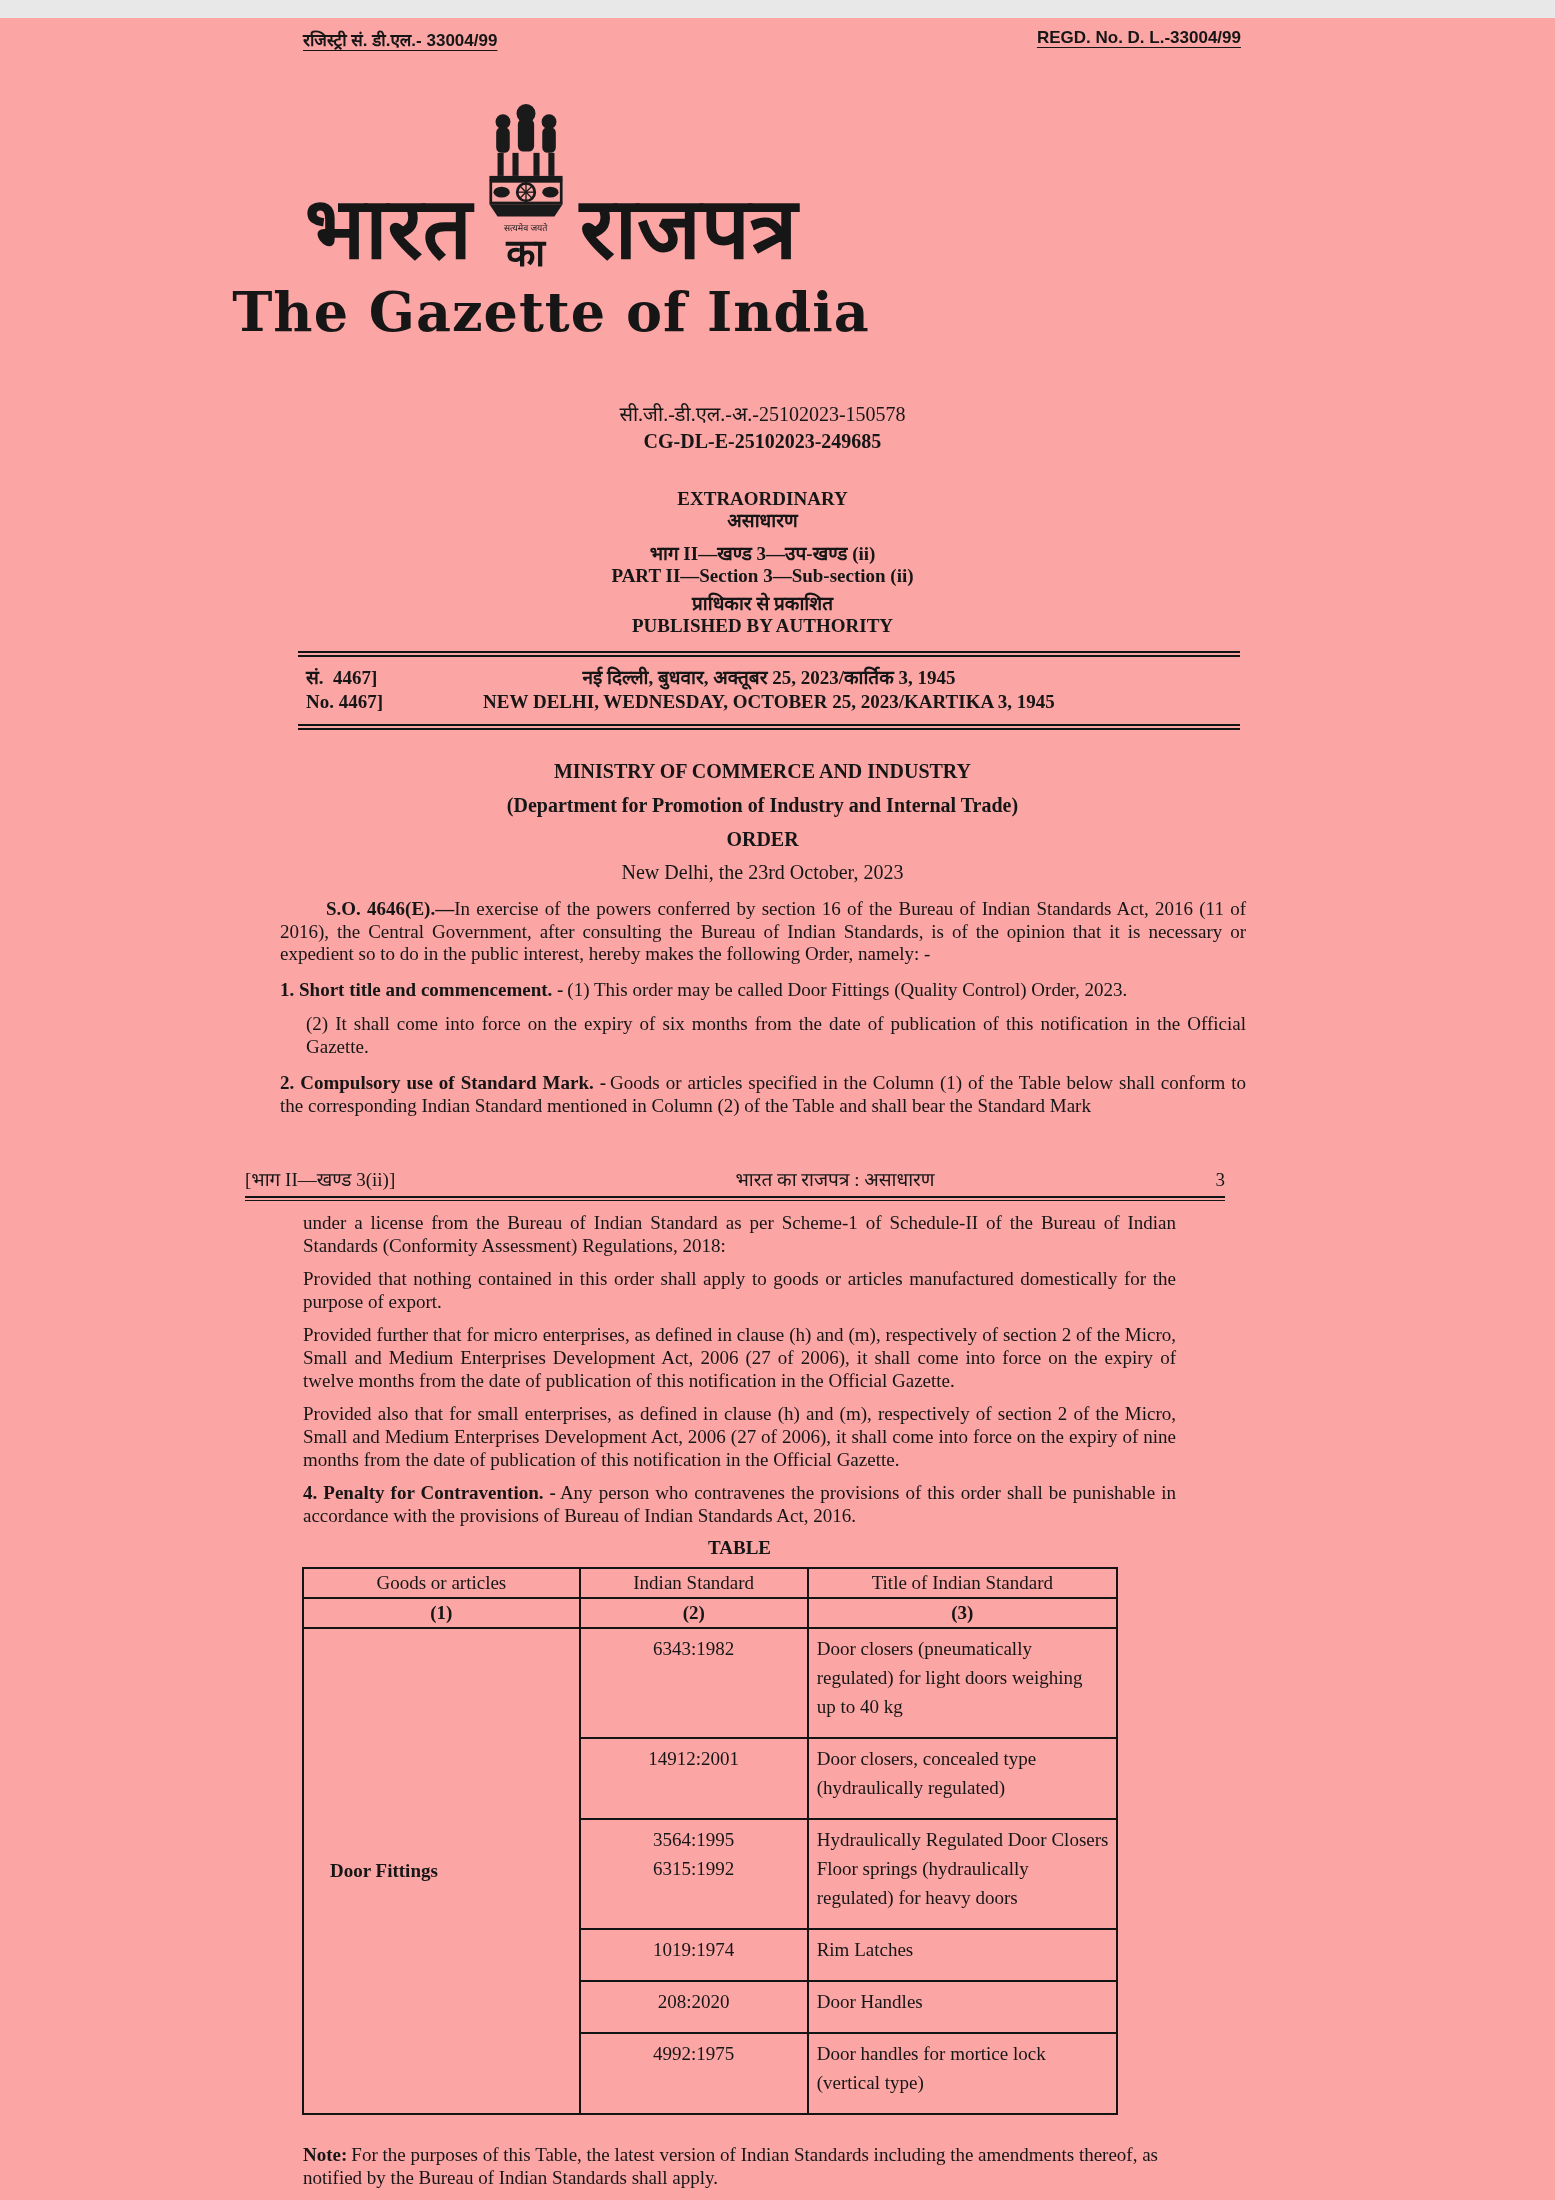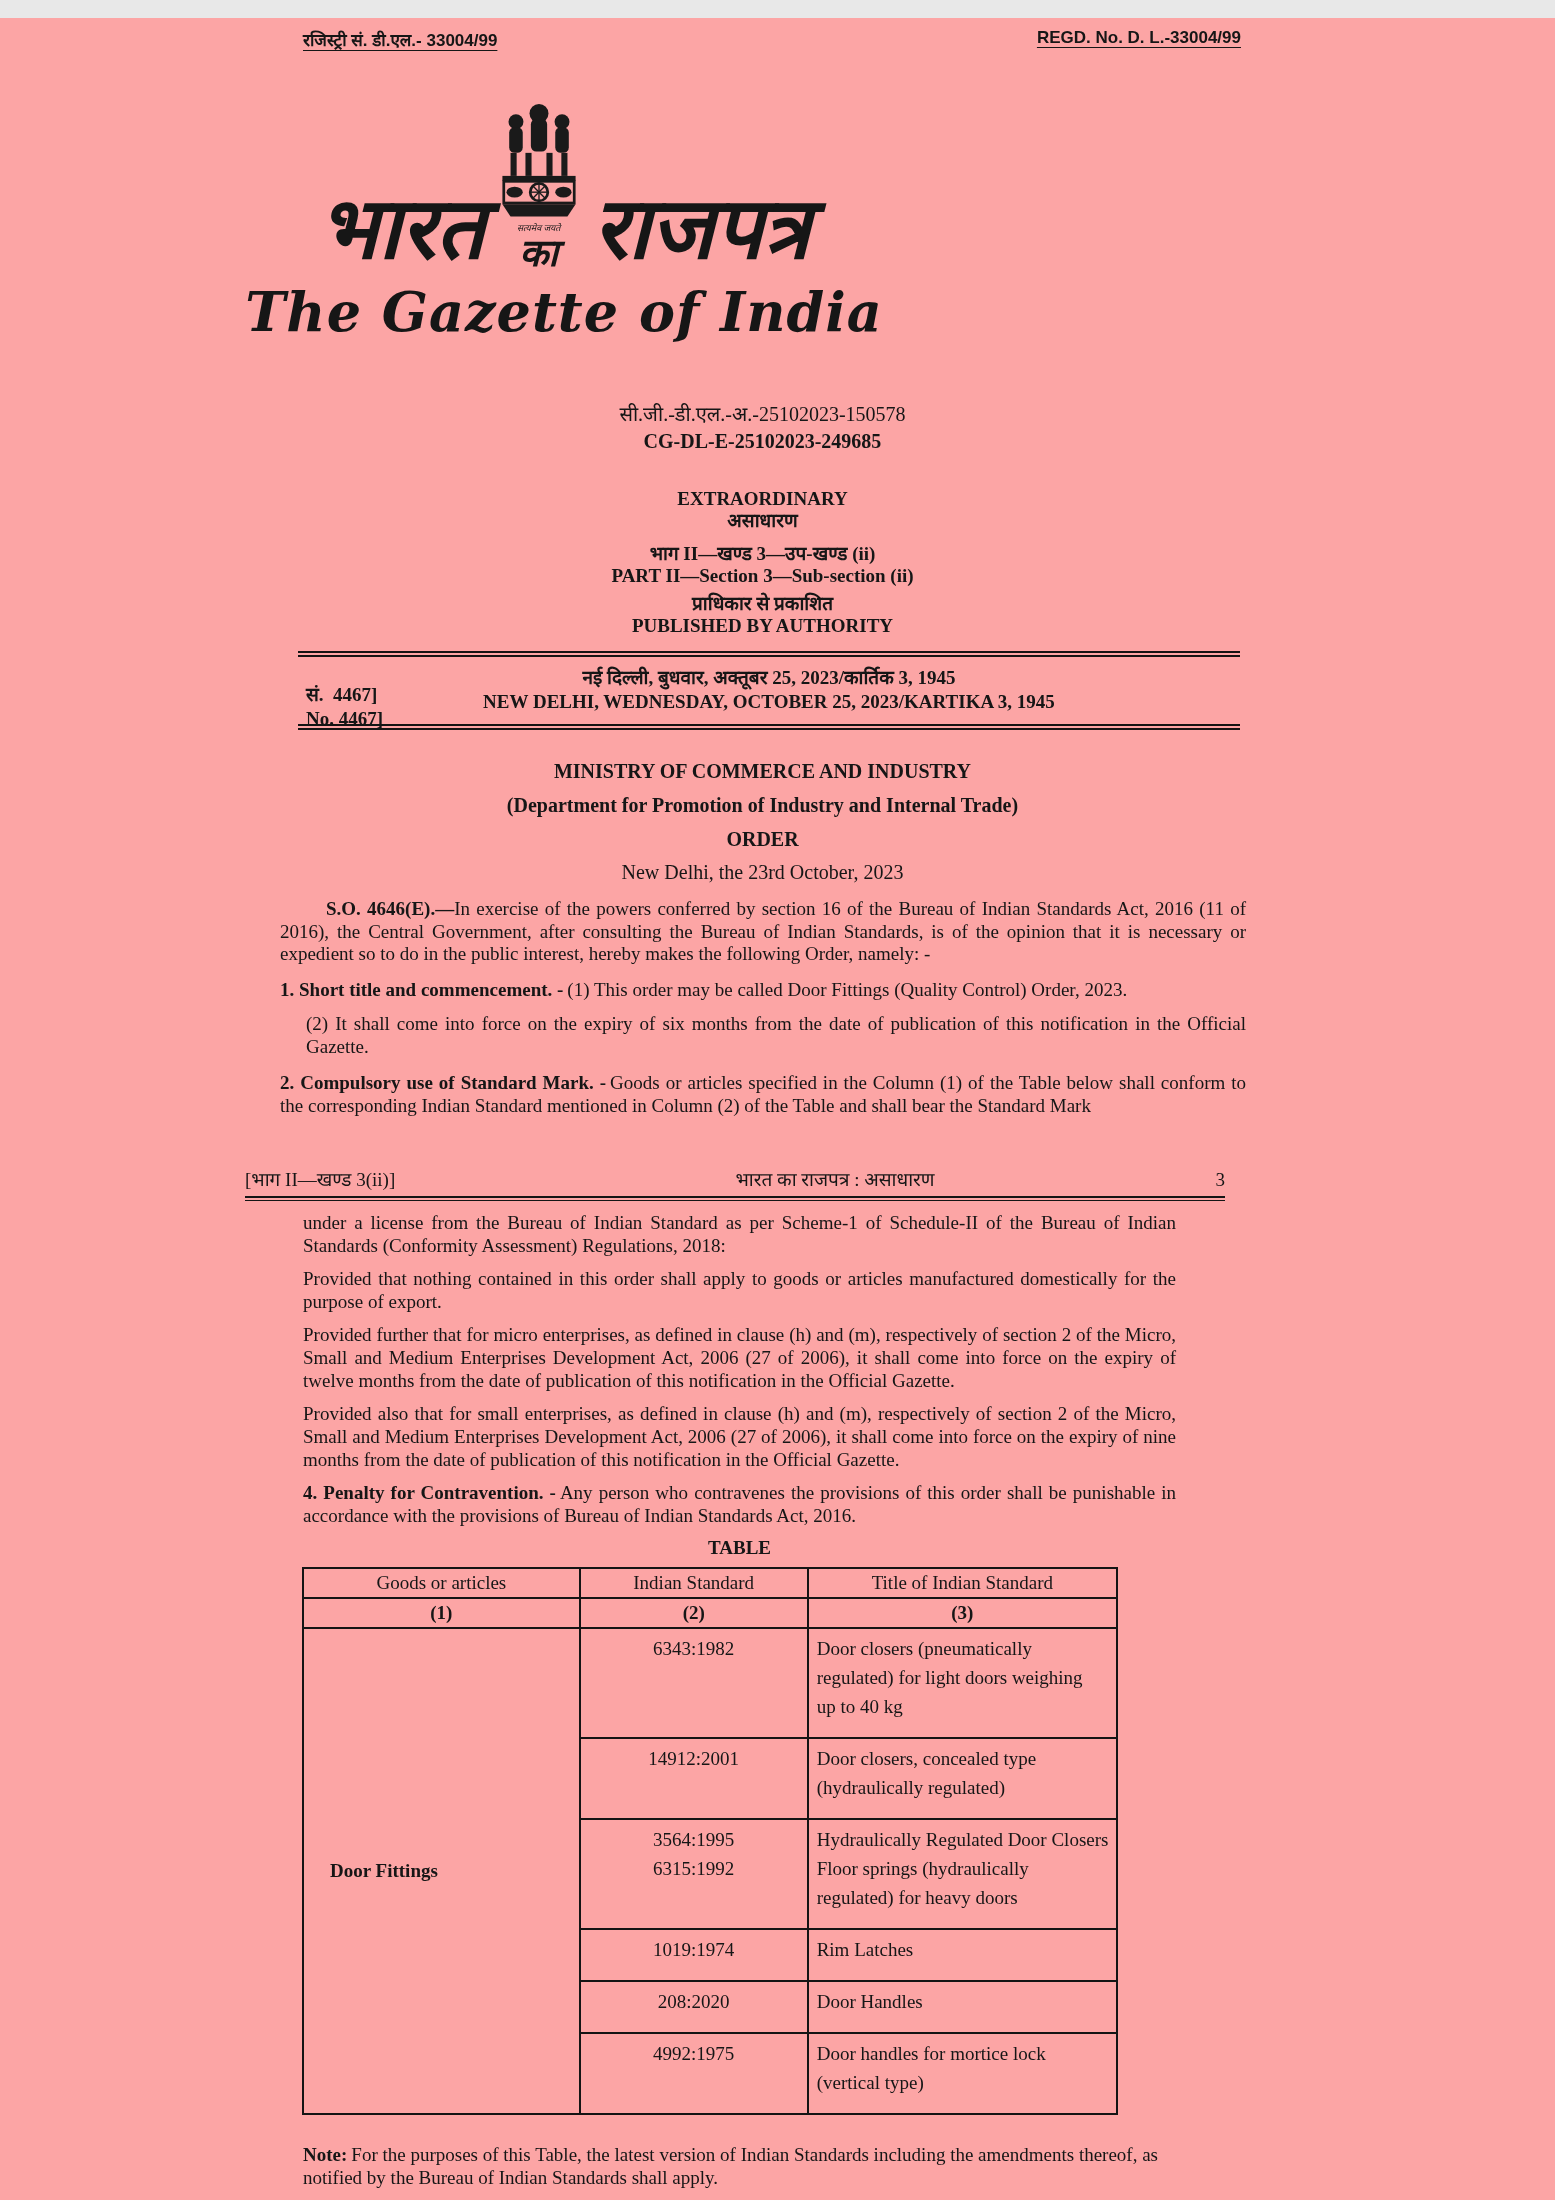--- a/index.html
+++ b/index.html
@@ -10,21 +10,21 @@
     font-family:"Liberation Serif", serif;
   }
   
   .reg-row {
     position:absolute; top:10px; left:303px; width:938px;
     display:flex; justify-content:space-between;
     font-family:"Liberation Sans", sans-serif; font-weight:bold; font-size:17px;
   }
   .reg-row span { text-decoration:underline; text-underline-offset:4px; }
   
-  .masthead { position:absolute; top:60px; left:244px; width:640px; text-align:center;font-style:italic; }
+  .masthead { position:absolute; top:60px; left:231px; width:640px; text-align:center; }
   .mast-row { display:flex; justify-content:center; align-items:flex-end; gap:8px; height:196px; }
   .mast-word { font-size:86px; font-weight:bold; line-height:1.05; white-space:nowrap; }
   .mast-center { display:flex; flex-direction:column; align-items:center; width:92px; }
   .motto { font-size:9px; line-height:1.1; white-space:nowrap; }
   .mast-ka { font-size:38px; font-weight:bold; line-height:1.05; }
   .gazette-title {
     margin-top:6px; font-family:"DejaVu Serif", serif; font-weight:bold;
     font-size:54px; letter-spacing:1px; white-space:nowrap;
   }
   
@@ -32,21 +32,21 @@
   .cg-block .b { font-weight:bold; margin-top:3px; }
   .extra-block { position:absolute; top:470px; left:280px; width:965px; text-align:center;
                  font-size:19px; font-weight:bold; line-height:22px; }
   .gap10 { margin-top:11px; }
   .gap6 { margin-top:6px; }
   
   .issue-box { position:absolute; top:633px; left:298px; width:942px; }
   .rule2 { height:6px; border-top:2px solid #141414; border-bottom:2px solid #141414; }
   .issue-rows { padding:7px 0 6px 0; }
   .issue-row { position:relative; height:27px; font-weight:bold; font-size:19px; }
-  .issue-no { position:absolute; left:8px; top:17px; white-space:pre; }
+  .issue-no { position:absolute; left:8px; top:0; white-space:pre; }
   .issue-date { text-align:center; }
   
   .ministry-block { position:absolute; top:742px; left:280px; width:965px; text-align:center;
                     font-size:20px; line-height:22px; }
   .ministry-block .b { font-weight:bold; }
   .mb12 { margin-top:12px; } .mb11 { margin-top:11px; }
   
   .body1 { position:absolute; top:880px; left:280px; width:966px;
            font-size:19px; line-height:22.5px; text-align:justify; }
   .para { margin-bottom:12px; }

